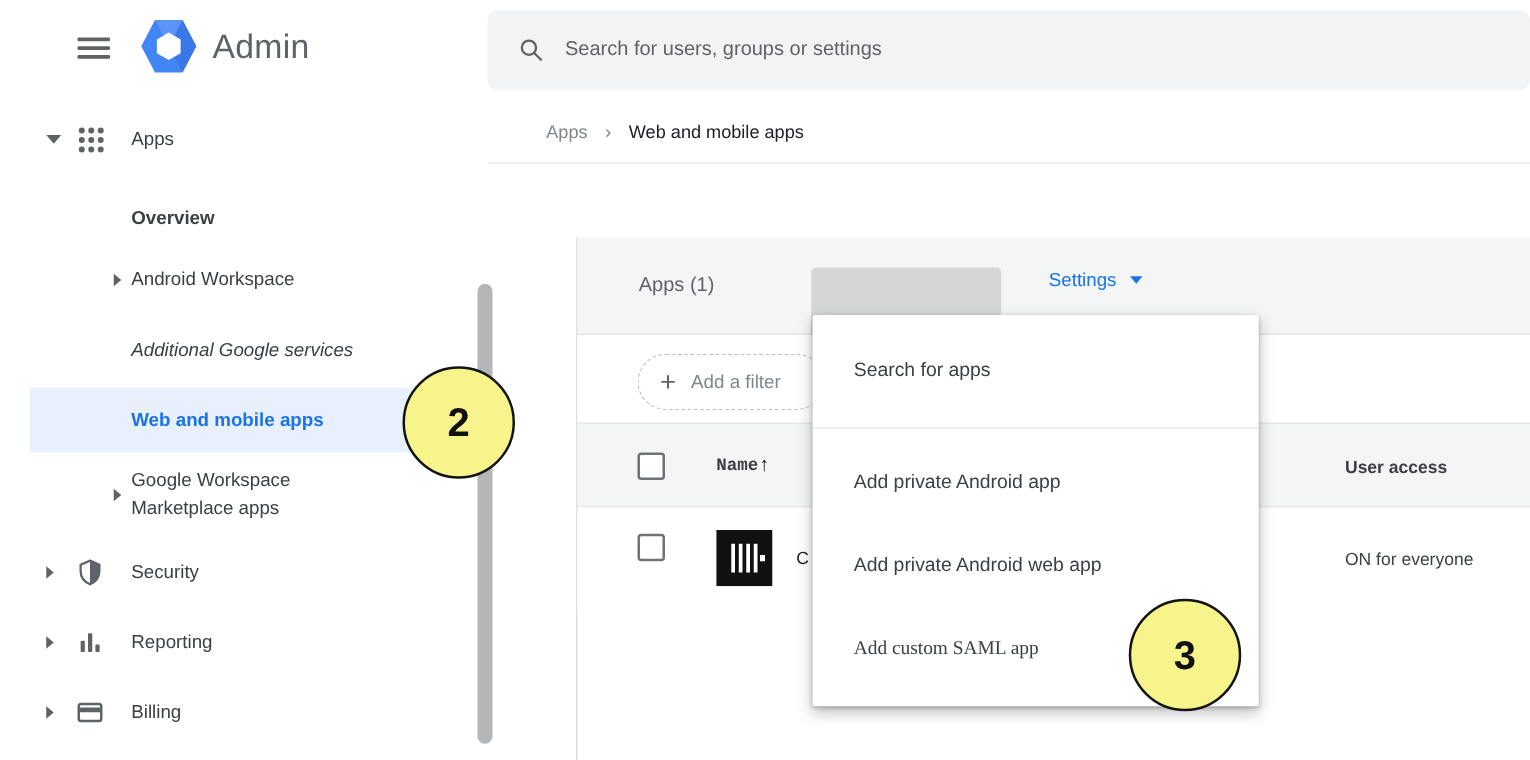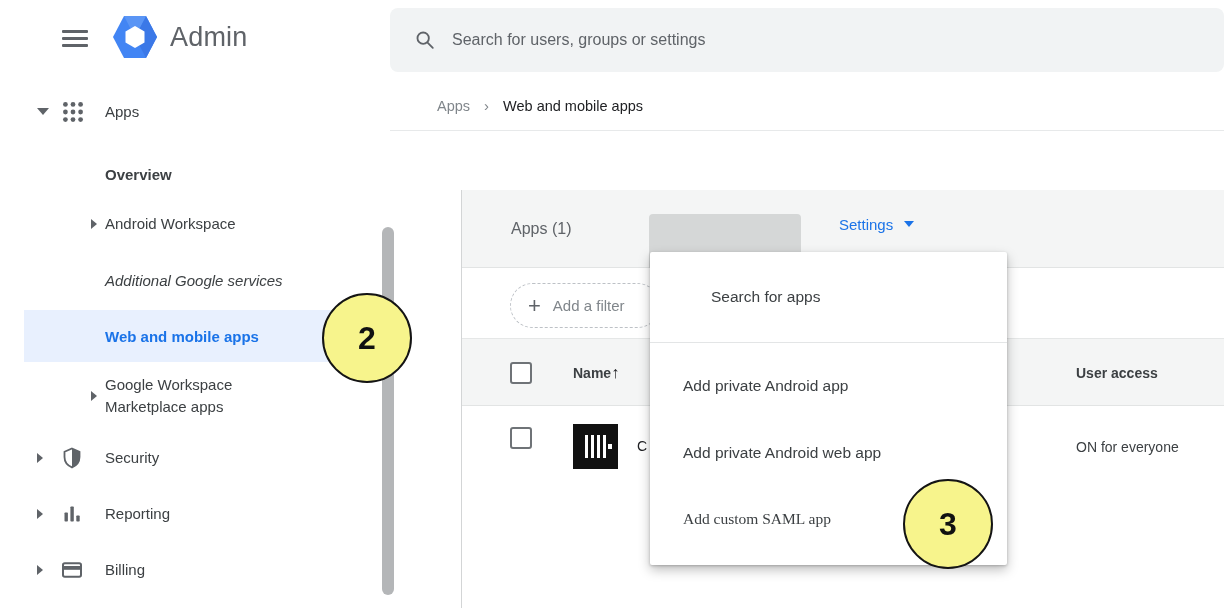--- a/index.html
+++ b/index.html
@@ -45,35 +45,35 @@
   .add-app-btn { position:absolute; left:187px; top:24px; width:152px; height:54px; background:#d5d7d7; border-radius:4px 4px 0 0; display:flex; align-items:flex-end; justify-content:center; gap:11px; cursor:pointer; }
   .btn-blue-label { color:#1a73e8; font-size:15px; }
   .settings-btn { position:absolute; left:377px; top:0; height:68px; display:flex; align-items:center; gap:11px; cursor:pointer; }
   .filter-row { position:absolute; left:0; right:0; top:78px; height:70px; background:#fff; }
   .filter-chip { position:absolute; left:48px; top:15px; width:150px; height:45px; border:1px dashed #bdc1c6; border-radius:23px; display:flex; align-items:center; cursor:pointer; background:#fff0; }
   .filter-plus { margin-left:17px; font-size:22px; color:#5f6368; font-weight:400; line-height:1; }
   .filter-label { margin-left:12px; font-size:15px; color:#80868b; white-space:nowrap; }
   .header-row { position:absolute; left:0; right:0; top:148px; height:68px; background:#f4f5f5; border-top:1px solid #e5e7e7; border-bottom:1px solid #e2e4e4; }
   .checkbox { width:22px; height:22px; border:2px solid #6f7377; border-radius:3px; background:#fff; cursor:pointer; }
   .hdr-checkbox { position:absolute; left:48px; top:23px; }
-  .col-name { position:absolute; left:111px; top:0; height:68px; display:flex; align-items:center; gap:0; cursor:pointer; }
+  .col-name { position:absolute; left:111px; top:0; height:68px; display:flex; align-items:center; gap:0; cursor:pointer;font-family:Liberation Mono, monospace; }
   .hdr-text { font-size:14px; font-weight:bold; color:#3c4043; }
   .sort-arrow { font-size:16px; color:#202124; }
   .col-access { position:absolute; left:614px; top:0; height:68px; display:flex; align-items:center; }
   .app-row { position:absolute; left:0; right:0; top:216px; height:84px; background:#fff; cursor:pointer; }
   .row-checkbox { position:absolute; left:48px; top:21px; }
   .app-icon { position:absolute; left:111px; top:18px; width:45px; height:45px; }
   .app-name { position:absolute; left:175px; top:0; height:80px; display:flex; align-items:center; font-size:14px; color:#202124; }
   .row-access { position:absolute; left:614px; top:0; height:82px; display:flex; align-items:center; font-size:14px; color:#3c4043; }
 
   
   .menu { position:absolute; left:650px; top:252px; width:357px; height:313px; background:#fff; border-radius:2px;
           box-shadow:0 1px 3px rgba(0,0,0,.22), 0 5px 12px rgba(0,0,0,.25); z-index:30; }
   .menu-item { position:absolute; left:0; right:0; display:flex; align-items:center; padding-left:33px; font-size:15.5px; color:#3c4043; cursor:pointer; }
-  .mi-0 { top:0; height:90px;margin-left:28px; }
+  .mi-0 { top:0; height:90px; }
   .menu-divider { position:absolute; left:0; right:0; top:90px; height:1px; background:#e3e5e6; }
   .mi-1 { top:100px; height:67px; }
   .mi-2 { top:167px; height:67px; }
   .mi-3 { top:233px; height:67px;font-family:Liberation Serif, serif; }
 
   
   .step-circle { position:absolute; width:90px; height:90px; border-radius:50%; background:#f7f48c; border:2.5px solid #141414;
                  display:flex; align-items:center; justify-content:center; font-size:32px; font-weight:bold; color:#111; z-index:40; }
   .step-2 { left:322px; top:293px; }
   .step-3 { left:903px; top:479px; }

